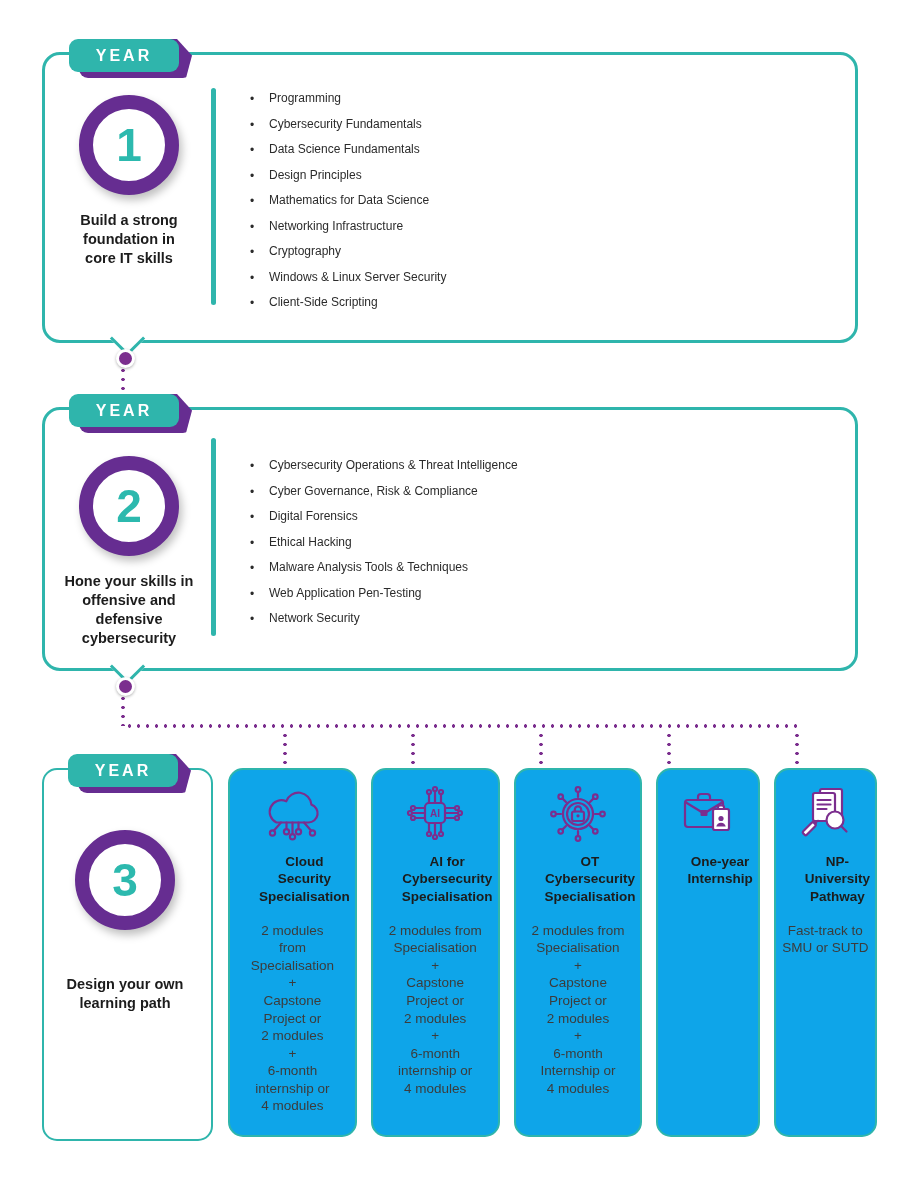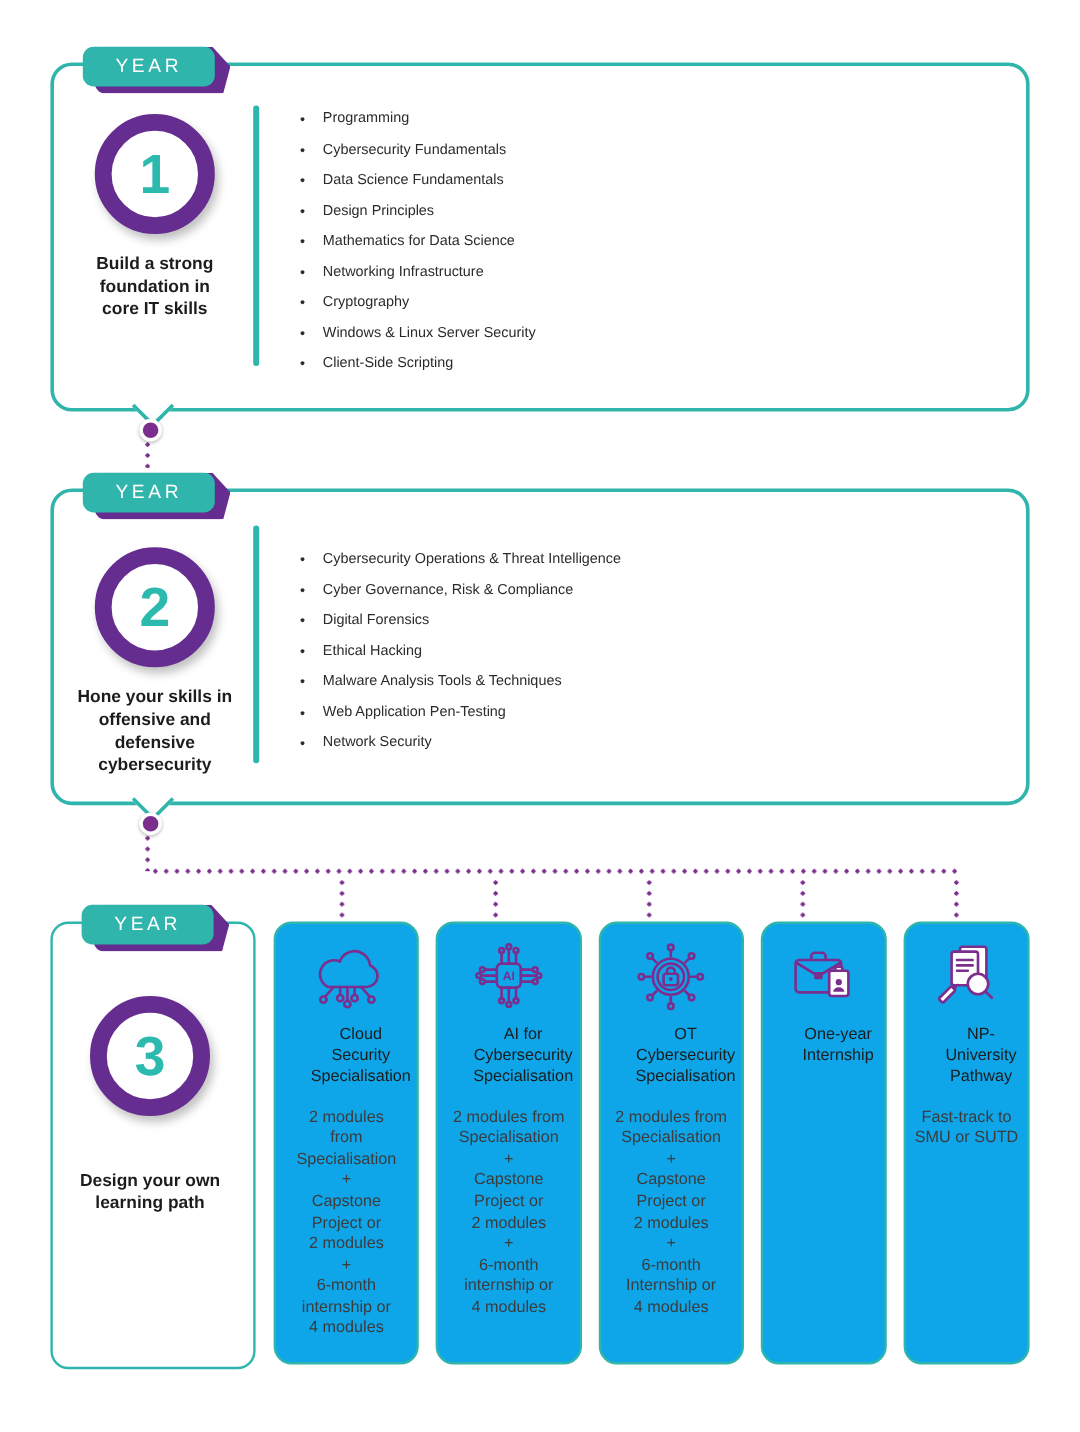--- a/index.html
+++ b/index.html
@@ -16,21 +16,21 @@
   .box3{left:42px;top:768px;width:167px;height:369px;border-width:2.5px;border-radius:15px;}
   
   .year-tab{position:absolute;top:-16px;left:24px;width:110px;height:33px;z-index:4;}
   .year-tab-back{
     position:absolute;left:10px;right:-13px;top:0;bottom:-6px;background:#662d91;border-radius:9px;
     clip-path:polygon(0 0,calc(100% - 15px) 0,100% 42%,calc(100% - 6px) 100%,0 100%);
   }
   .year-tab-face{
     position:absolute;inset:0;background:#2fb5ac;border-radius:9px;
     display:flex;align-items:center;justify-content:center;
-    color:#fff;font-weight:normal;font-size:16px;letter-spacing:3px;
+    color:#fff;font-weight:bold;font-size:16px;letter-spacing:3px;
   }
   
   .tail{
     position:absolute;bottom:-11px;left:70px;width:22px;height:22px;background:#fff;
     border-right:3px solid #2fb5ac;border-bottom:3px solid #2fb5ac;transform:rotate(45deg);z-index:2;
   }
   .node-dot{
     position:absolute;width:13px;height:13px;background:#7b2e8e;border:3px solid #fff;
     border-radius:50%;box-shadow:0 1px 3px rgba(0,0,0,.3);z-index:5;
   }
@@ -56,21 +56,21 @@
   .modules-list li::before{content:"•";position:absolute;left:0;top:1px;font-size:12px;color:#2b2b2b;}
   
   .cards-row{position:absolute;left:228px;top:768px;width:630px;height:369px;display:flex;gap:14px;}
   .path-card{
     flex:1;background:#0ea5e9;border:2.5px solid #2fb5ac;border-radius:15px;
     display:flex;flex-direction:column;align-items:center;text-align:center;
     padding:13px 5px;box-sizing:border-box;
   }
   .card-icon{width:72px;height:62px;flex:none;}
   .card-icon svg{width:100%;height:100%;}
-  .card-title{font-weight:normal;font-size:13.5px;line-height:1.28;color:#1c1c1c;white-space:pre-line;margin-top:8px;margin-left:24px;}
+  .card-title{font-weight:bold;font-size:13.5px;line-height:1.28;color:#1c1c1c;white-space:pre-line;margin-top:8px;margin-left:24px;}
   .card-body{font-size:13.5px;line-height:1.3;color:#3c3c3c;white-space:pre-line;margin-top:17px;}
   .card-body.tight{margin-top:0;}
   .ic{stroke:#7b2e8e;stroke-width:2.2;fill:none;stroke-linecap:round;stroke-linejoin:round;}
   .icf{fill:#7b2e8e;stroke:none;}
   .icw{fill:#ffffff;}
 </style>
 </head>
 <body>
 
 <div class="page">

